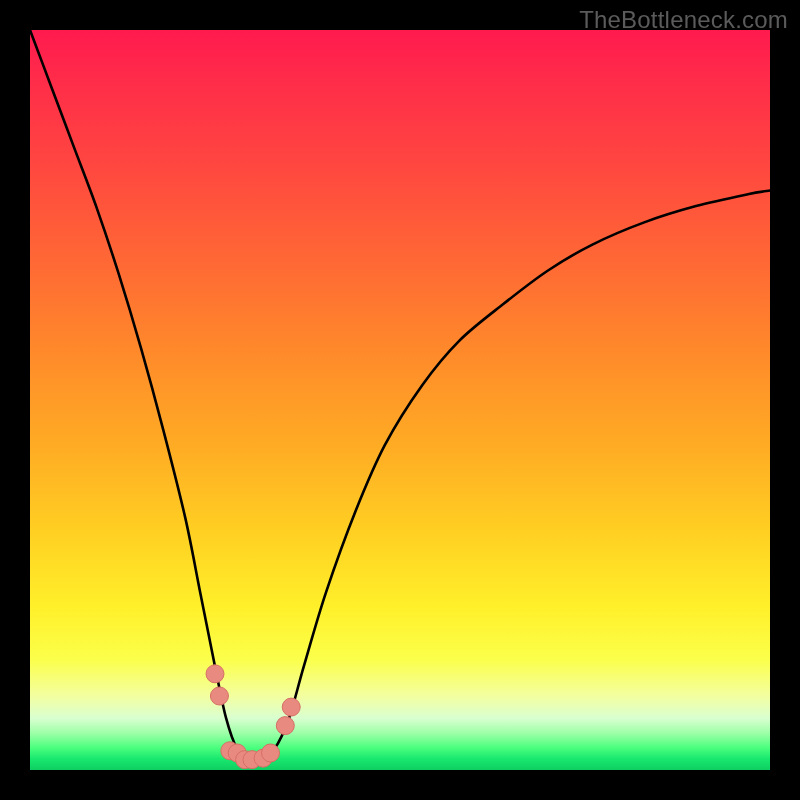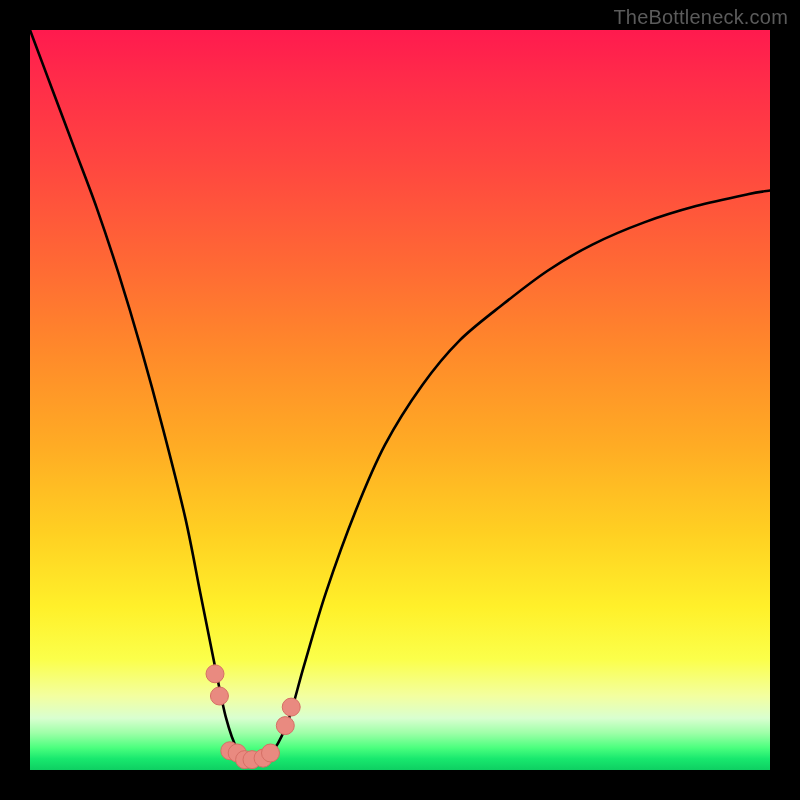--- a/index.html
+++ b/index.html
@@ -42,21 +42,21 @@
       #4bff7e 97%,
       #18e86e 98.5%,
       #0ecf62 100%
     );
   }
   .watermark {
     position: absolute;
     top: 6px;
     right: 12px;
     color: #5b5b5b;
-    font-size: 20px;
+    font-size: 24px;
     letter-spacing: 0.2px;
     font-weight: 500;
     user-select: none;
   }
   svg.curve {
     position: absolute;
     left: 0;
     top: 0;
     width: 740px;
     height: 740px;

